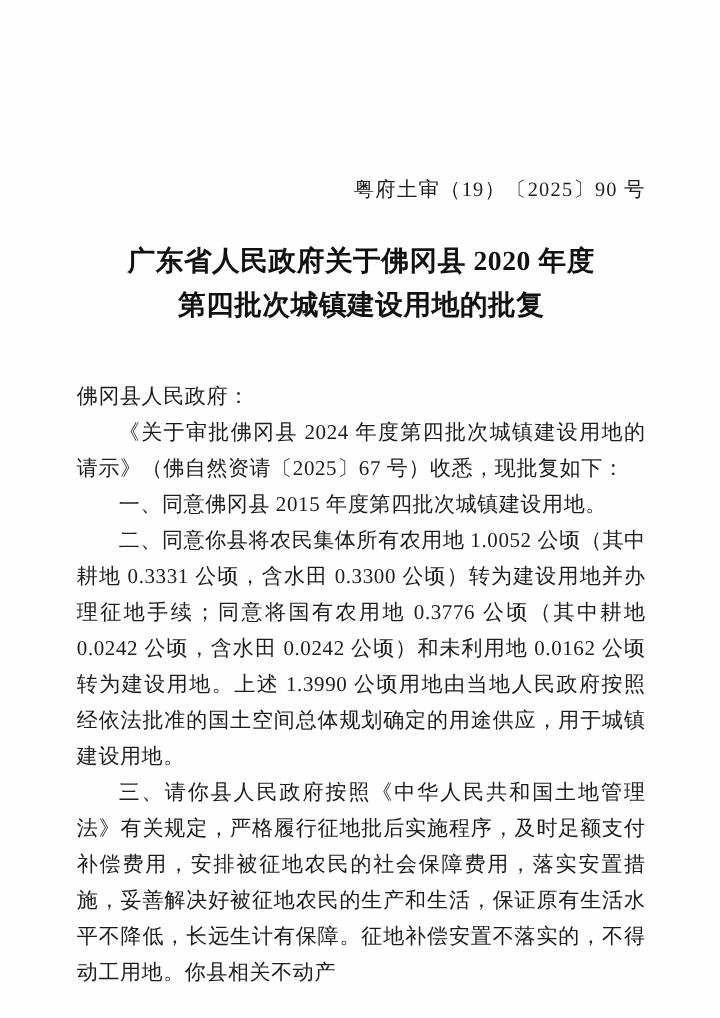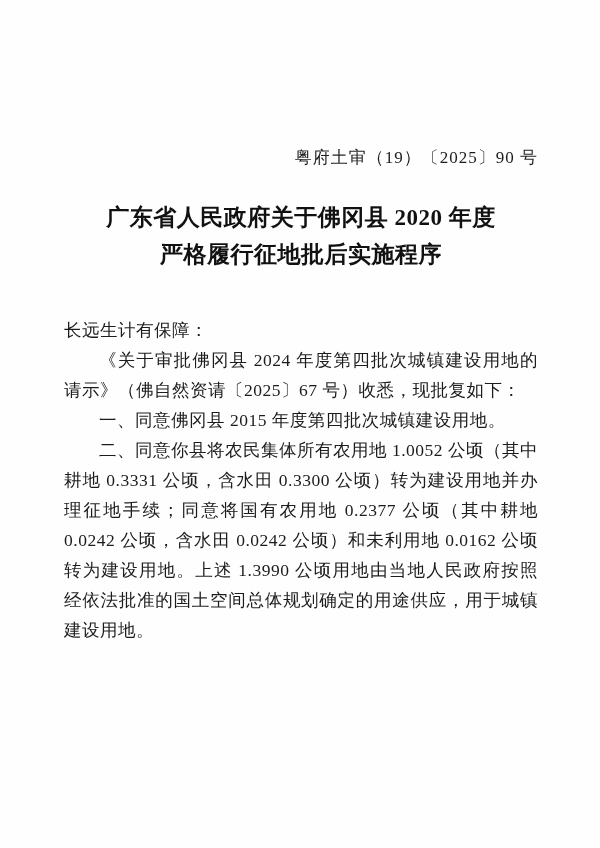--- a/index.html
+++ b/index.html
@@ -55,24 +55,25 @@
 </style>
 </head>
 <body>
 
 <div class="page">
 
   <div class="doc-number">粤府土审（19）〔2025〕90 号</div>
 
   <h1 class="title">
     <span>广东省人民政府关于佛冈县 2020 年度</span><br>
-    <span>严格履行征地批后实施程序</span>
+    <span>第四批次城镇建设用地的批复</span>
   </h1>
 
-  <div class="recipient">长远生计有保障：</div>
+  <div class="recipient">佛冈县人民政府：</div>
 
   <div class="body-text">
       <p class="para">《关于审批佛冈县 2024 年度第四批次城镇建设用地的请示》（佛自然资请〔2025〕67 号）收悉，现批复如下：</p>
       <p class="para">一、同意佛冈县 2015 年度第四批次城镇建设用地。</p>
-      <p class="para">二、同意你县将农民集体所有农用地 1.0052 公顷（其中耕地 0.3331 公顷，含水田 0.3300 公顷）转为建设用地并办理征地手续；同意将国有农用地 0.2377 公顷（其中耕地 0.0242 公顷，含水田 0.0242 公顷）和未利用地 0.0162 公顷转为建设用地。上述 1.3990 公顷用地由当地人民政府按照经依法批准的国土空间总体规划确定的用途供应，用于城镇建设用地。</p>
+      <p class="para">二、同意你县将农民集体所有农用地 1.0052 公顷（其中耕地 0.3331 公顷，含水田 0.3300 公顷）转为建设用地并办理征地手续；同意将国有农用地 0.3776 公顷（其中耕地 0.0242 公顷，含水田 0.0242 公顷）和未利用地 0.0162 公顷转为建设用地。上述 1.3990 公顷用地由当地人民政府按照经依法批准的国土空间总体规划确定的用途供应，用于城镇建设用地。</p>
+      <p class="para">三、请你县人民政府按照《中华人民共和国土地管理法》有关规定，严格履行征地批后实施程序，及时足额支付补偿费用，安排被征地农民的社会保障费用，落实安置措施，妥善解决好被征地农民的生产和生活，保证原有生活水平不降低，长远生计有保障。征地补偿安置不落实的，不得动工用地。你县相关不动产</p>
     </div>
 
 </div>
 
 </body></html>

